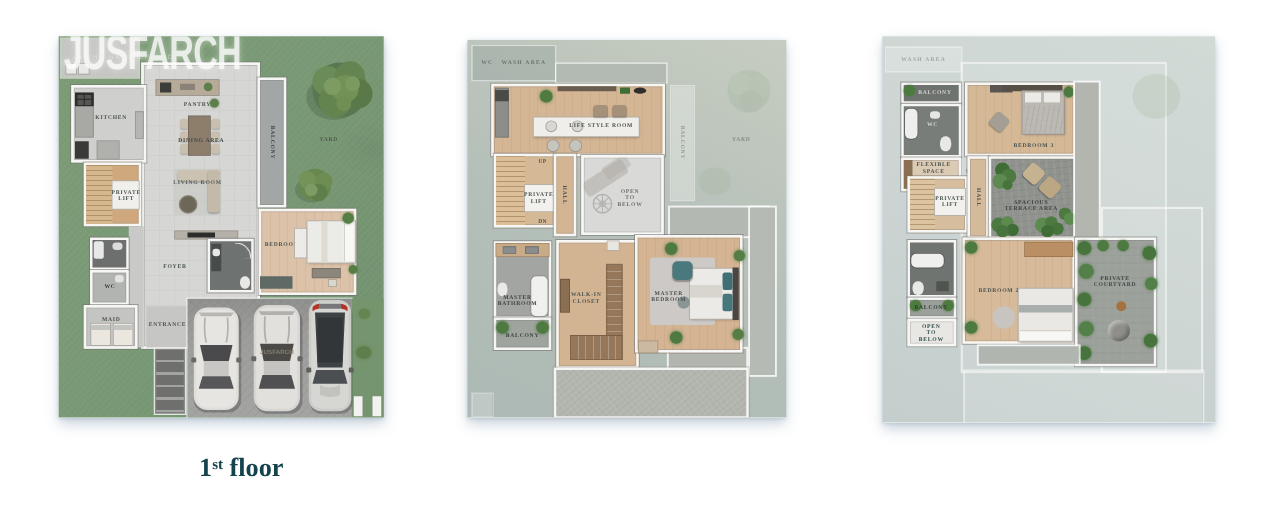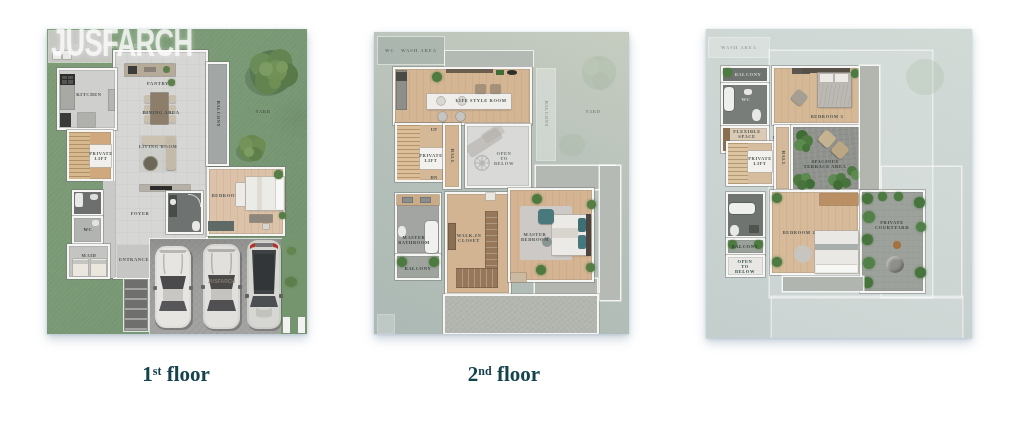--- a/index.html
+++ b/index.html
@@ -8,21 +8,21 @@
   .abs{position:absolute;}
   .room{position:absolute;box-sizing:border-box;border:2px solid #f6f6f4;
         box-shadow:0 0 0 0.8px rgba(110,110,110,0.55), inset 0 0 0 0.8px rgba(120,120,120,0.28);}
   .lbl{position:absolute;font-family:"Liberation Serif",serif;font-weight:700;
        color:#4a5350;white-space:nowrap;text-align:center;
        transform:translate(-50%,-50%) scale(0.5);letter-spacing:1.2px;font-size:9px;line-height:10px;}
   .lblv{position:absolute;font-family:"Liberation Serif",serif;font-weight:700;color:#5a615c;
        white-space:nowrap;writing-mode:vertical-rl;
        transform:translate(-50%,-50%) scale(0.5);letter-spacing:1.2px;font-size:9px;}
   .cap{position:absolute;font-family:"Liberation Serif",serif;font-weight:700;
-       font-size:21px;color:#15434d;transform:translateX(-50%);white-space:nowrap;}
+       font-size:21px;color:#15434d;transform:translateX(-50%);white-space:nowrap;margin-left:17px;}
   .cap sup{font-size:12px;vertical-align:6px;letter-spacing:0;}
   .plant{position:absolute;border-radius:50%;}
 </style>
 </head>
 <body>
 <div id="page">
 
   <div id="p1" class="abs" style="left:47px;top:29px;width:260px;height:305px;overflow:hidden;
        background:linear-gradient(125deg,#7e9c76 0%,#7a9a76 45%,#739270 100%);
        box-shadow:0 5px 10px rgba(140,160,180,0.45),0 1px 3px rgba(140,160,180,0.4);">
@@ -479,14 +479,13 @@
     <div class="plant" style="left:210px;top:193px;width:10px;height:10px;background:#528048;box-shadow:0 0 3px #528048;"></div>
     <div class="plant" style="left:209px;top:238px;width:11px;height:11px;background:#47743c;box-shadow:0 0 3px #47743c;"></div>
     <div class="abs" style="left:187px;top:212px;width:8px;height:8px;border-radius:50%;background:#a5713f;"></div>
     <div class="lbl" style="left:186px;top:196px;color:#3e4743;">PRIVATE<br>COURTYARD</div>
 
     <div class="abs" style="left:77px;top:248px;width:80px;height:14px;background:#b0b5b0;
          box-shadow:0 0 0 1.5px rgba(252,252,252,0.8);"></div>
   </div>
 
   <div class="cap" style="left:176px;top:362px;">1<sup>st</sup> floor</div>
-  <div class="cap" style="left:504px;top:362px;">2<sup>nd</sup> floor</div>
 </div>
 
 </body></html>

